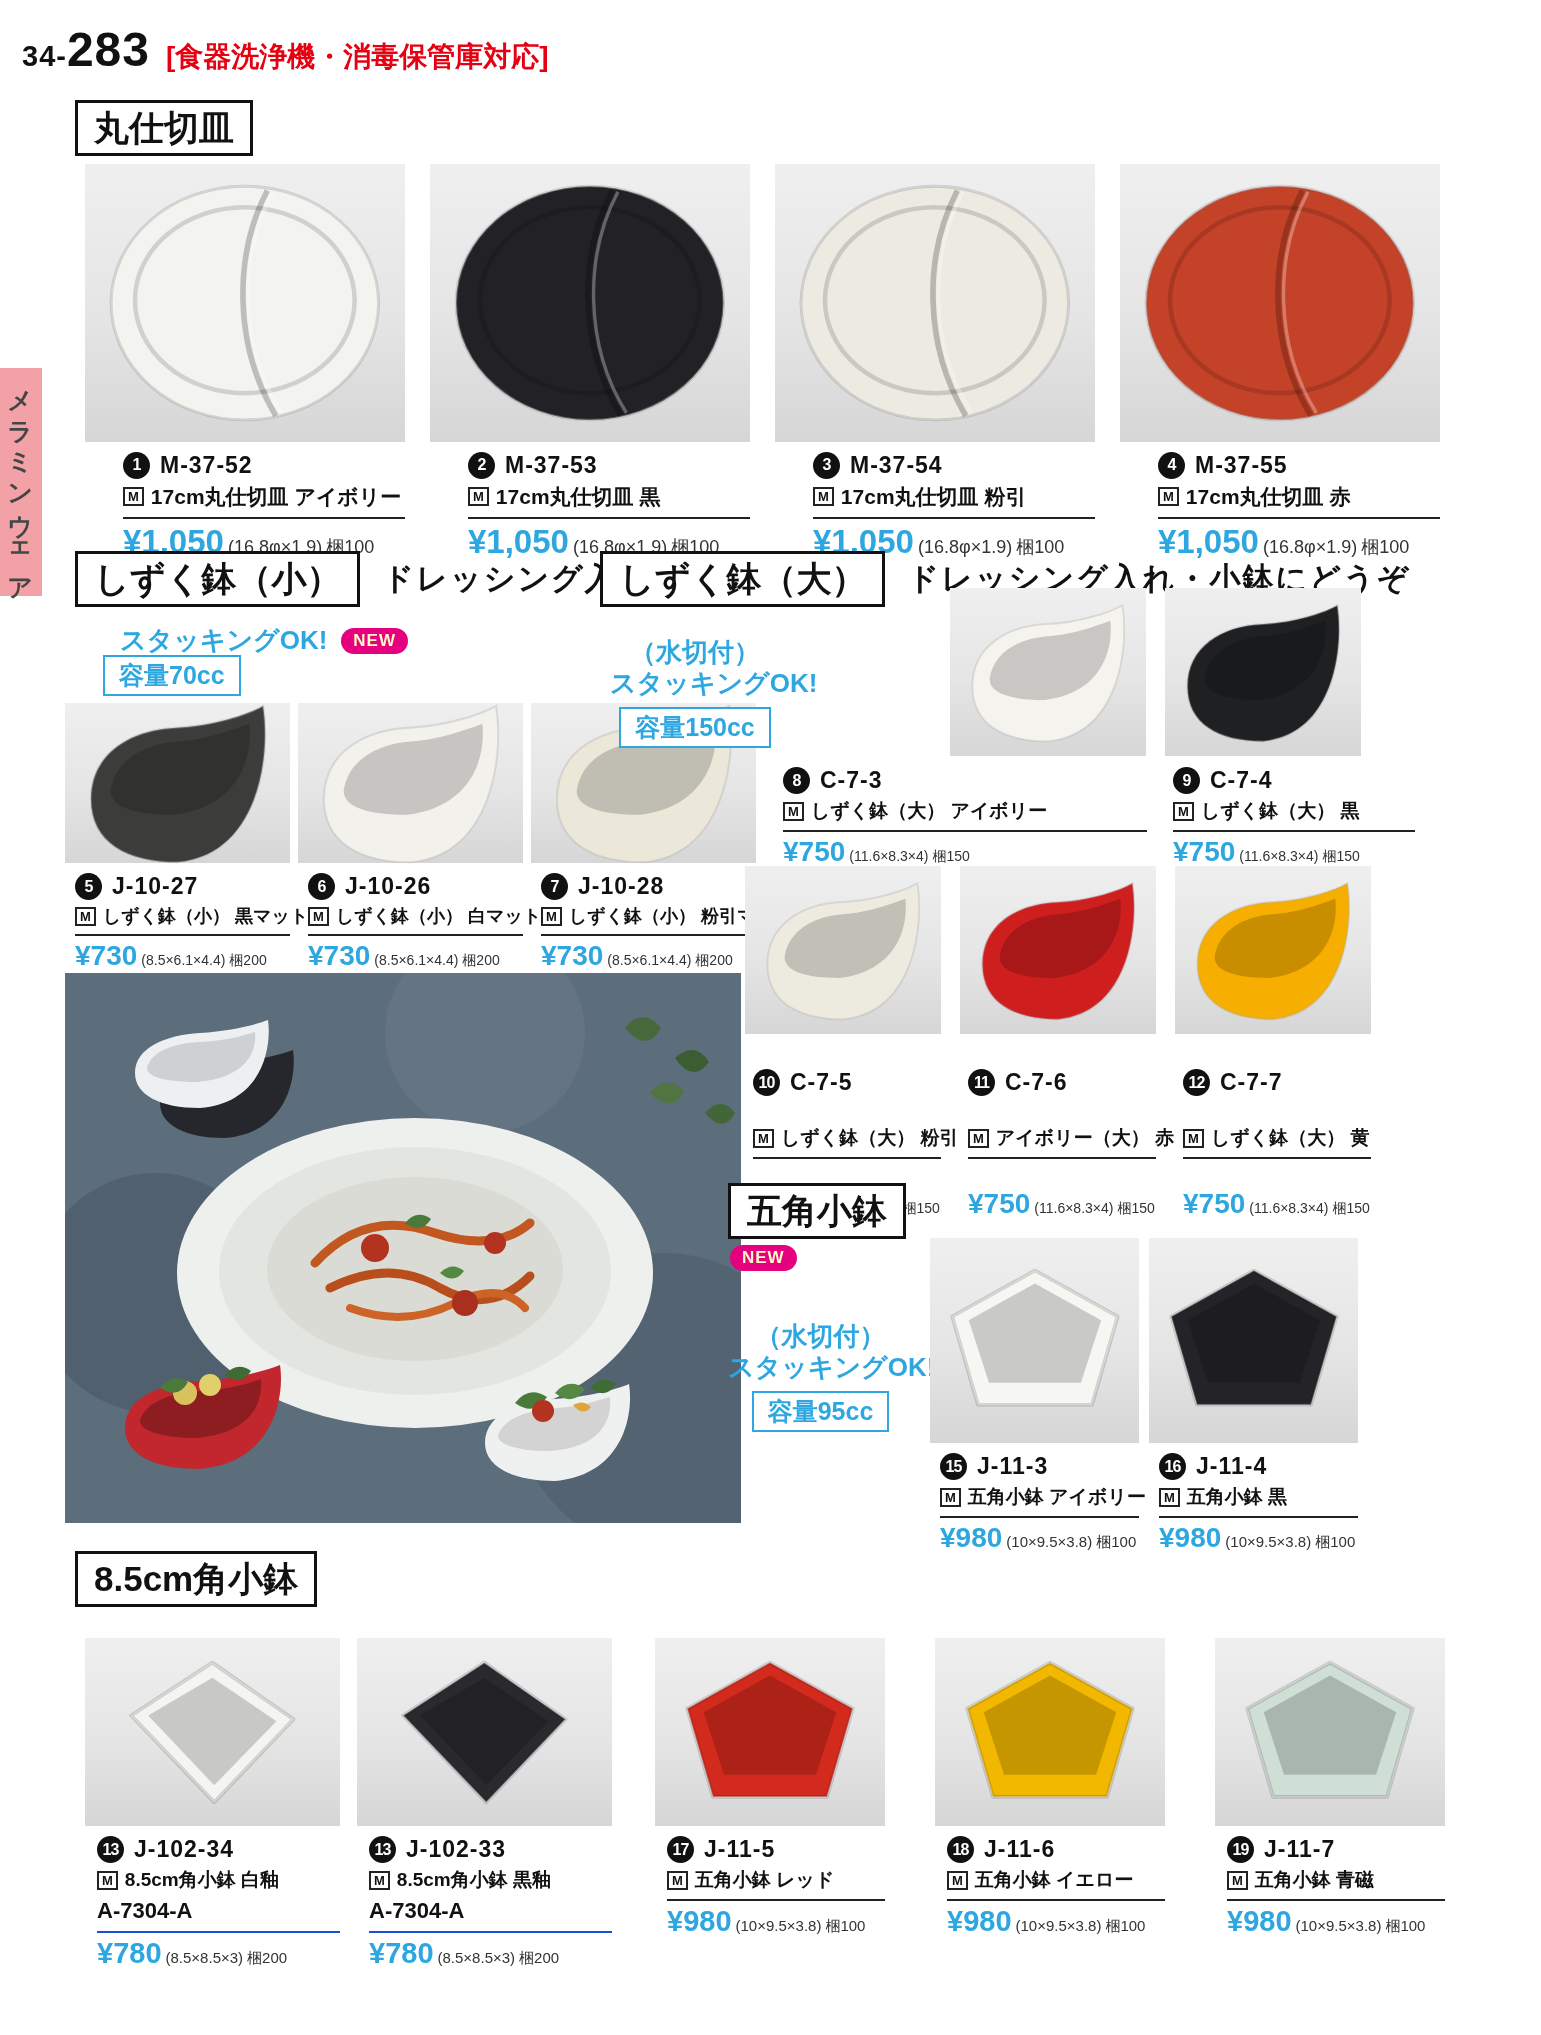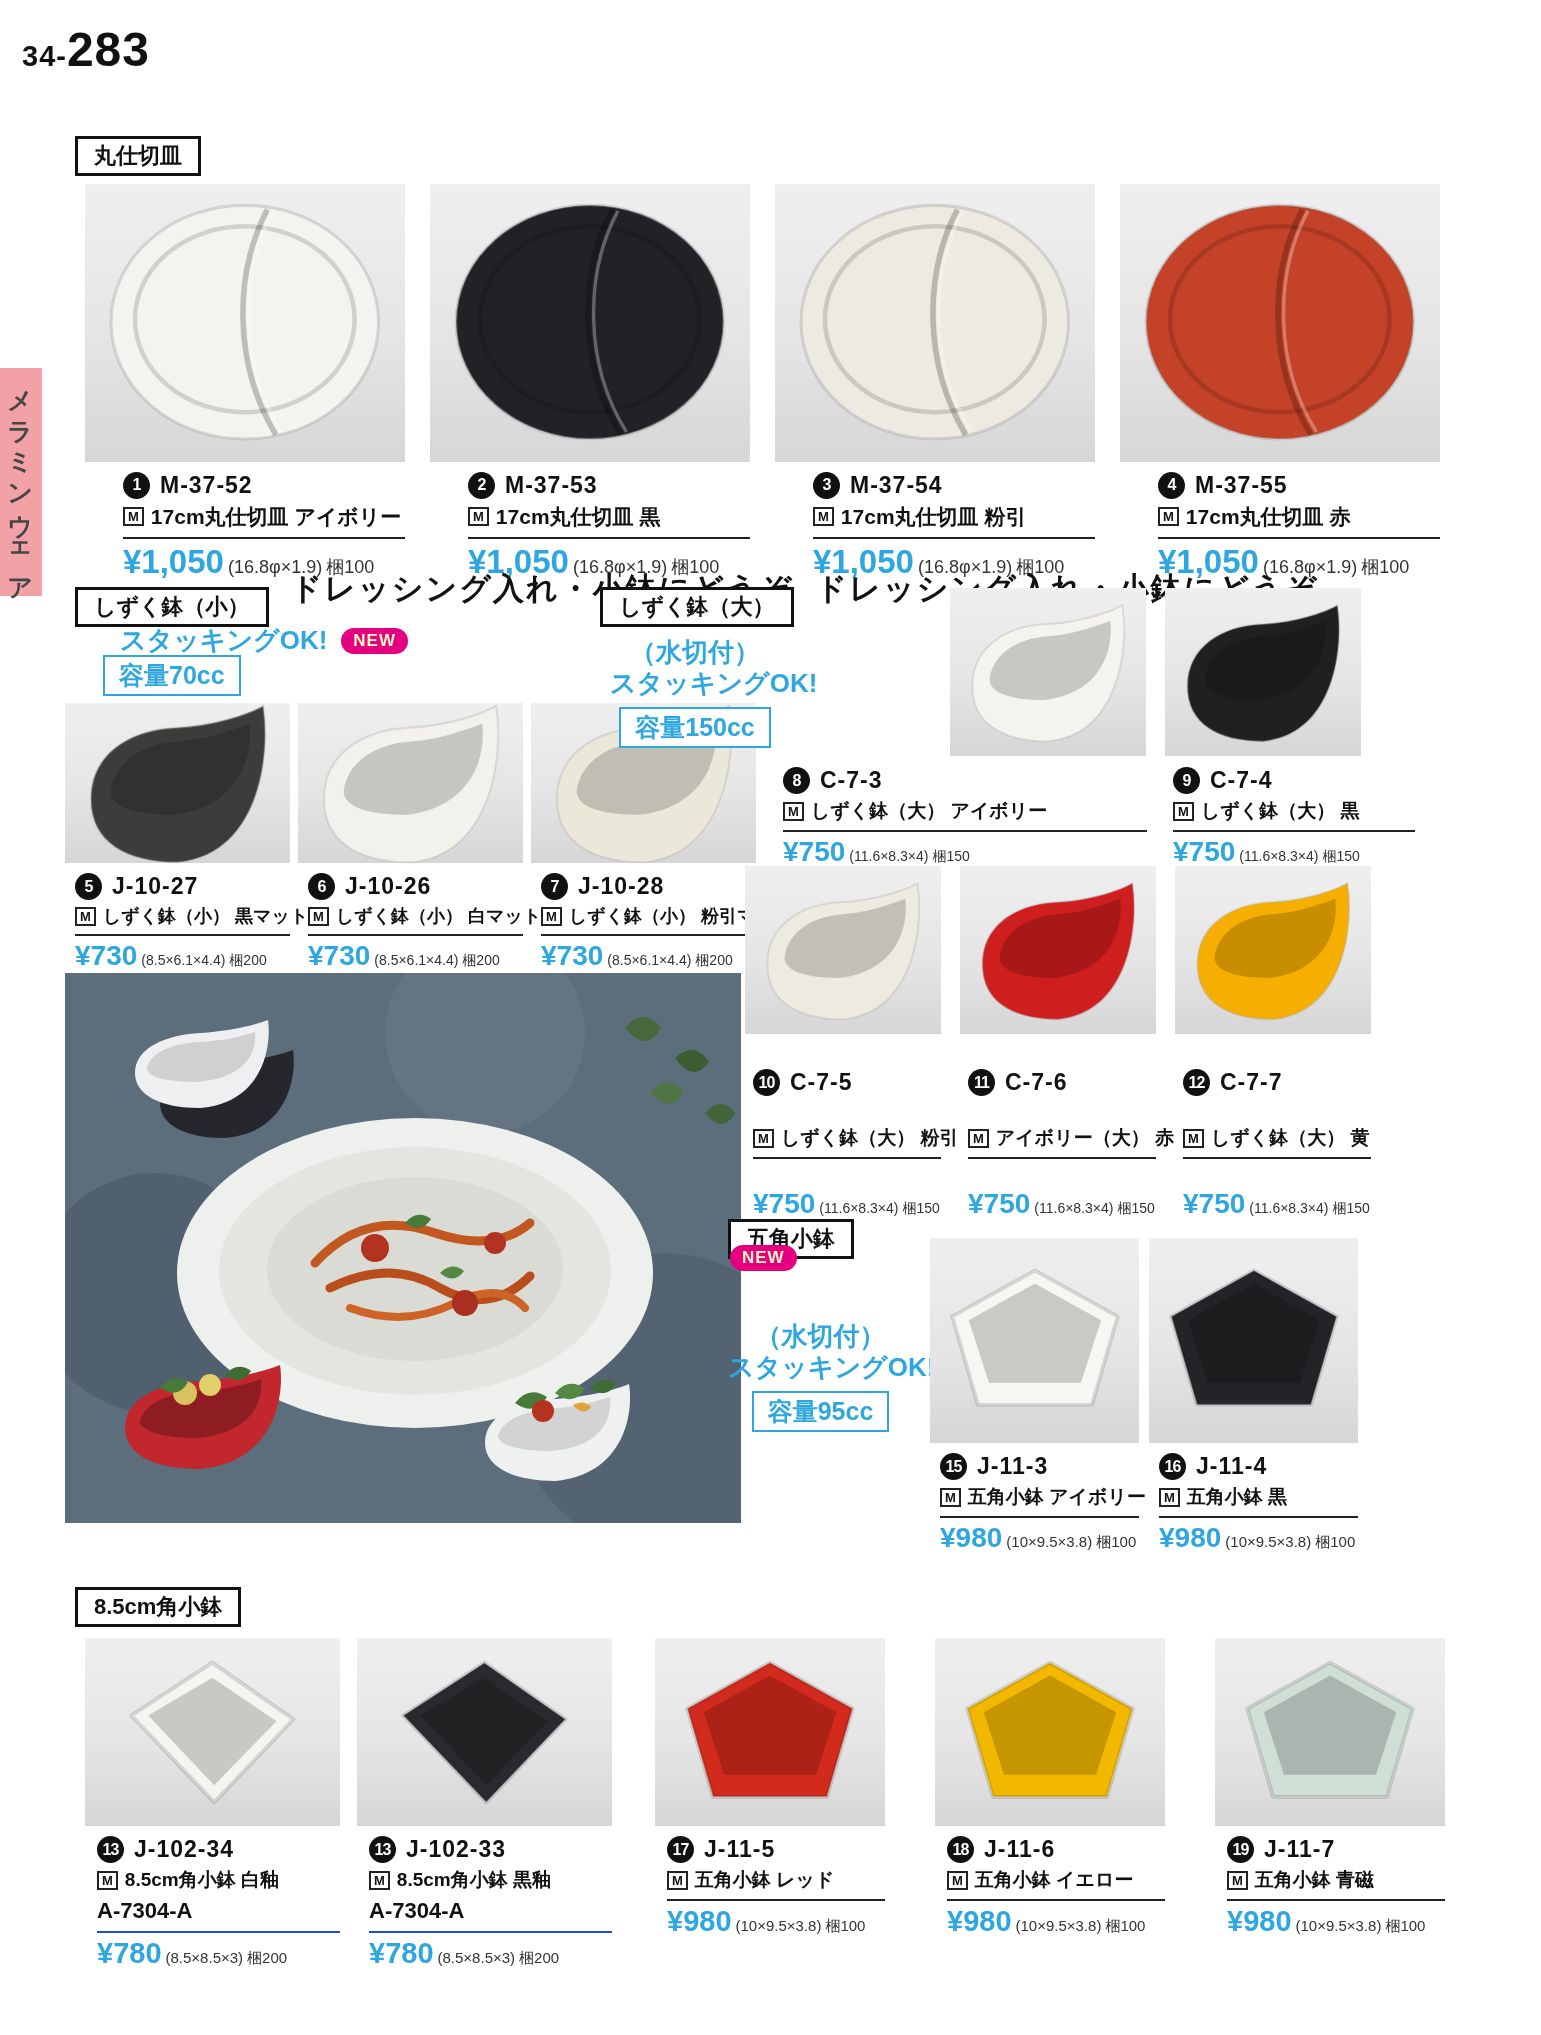--- a/index.html
+++ b/index.html
@@ -14,22 +14,22 @@
   .h-main{font-size:39px;font-weight:bold;margin-left:12px;letter-spacing:1px;}
   .h-main .h-red{margin-right:2px;}
   .h-bracket{color:#e60012;font-size:28px;font-weight:bold;margin-left:16px;}
 
   
   #tab{position:absolute;left:0;top:368px;width:42px;height:228px;background:#f2a2a6;
        display:flex;align-items:center;justify-content:center;}
   #tab span{writing-mode:vertical-rl;font-size:25px;font-weight:bold;color:#454545;letter-spacing:3px;}
 
   
-  .sechead{display:inline-block;border:3px solid #111;padding:3px 16px;font-size:22px;
-           font-weight:bold;background:#fff;line-height:1.25;white-space:nowrap;margin-top:36px;}
+  .sechead{display:inline-block;border:3px solid #111;padding:3px 16px;font-size:35px;
+           font-weight:bold;background:#fff;line-height:1.25;white-space:nowrap;}
   .subtitle{font-family:"Liberation Serif","DejaVu Serif",serif;font-weight:bold;font-size:31px;
             margin-left:22px;letter-spacing:2px;white-space:nowrap;}
   .stacking{font-size:26px;font-weight:bold;color:#2ea7e0;white-space:nowrap;}
   .capbox{display:inline-block;border:2px solid #2ea7e0;color:#2ea7e0;font-size:25px;
           font-weight:bold;padding:2px 14px;background:#fff;white-space:nowrap;}
   .newpill{display:inline-block;background:#e4007f;color:#fef9c3;font-size:17px;font-weight:bold;
            border-radius:999px;padding:3px 12px;letter-spacing:1px;}
 
   .imgbox{background:linear-gradient(180deg,#efefef 0%,#e5e5e5 55%,#d6d6d6 100%);
           display:flex;align-items:center;justify-content:center;}
@@ -134,20 +134,21 @@
   #host-k85 .pname{border-bottom:none;padding-bottom:2px;}
 </style>
 </head>
 <body>
 
 <div class="page">
 
   <div id="hdr">
     <span class="h-prefix">34-</span>
     <span class="h-num">283</span>
+    <span class="h-bracket">[食器洗浄機・消毒保管庫対応]</span>
   </div>
 
   <div id="tab">
     <span>メラミンウェア</span>
   </div>
 
   <div id="sec-maru">
     <span class="sechead">丸仕切皿</span>
     <div class="cells">
 

